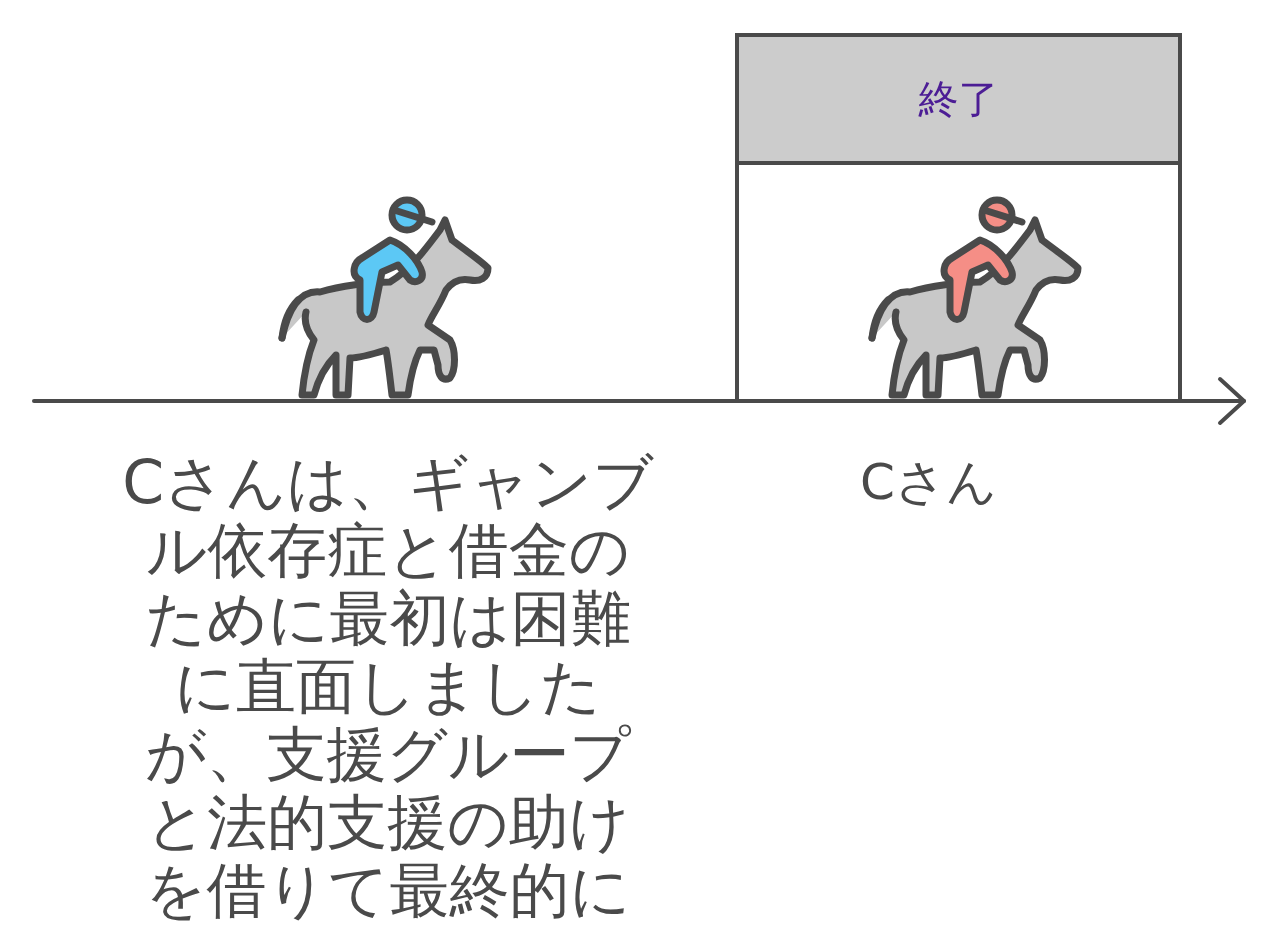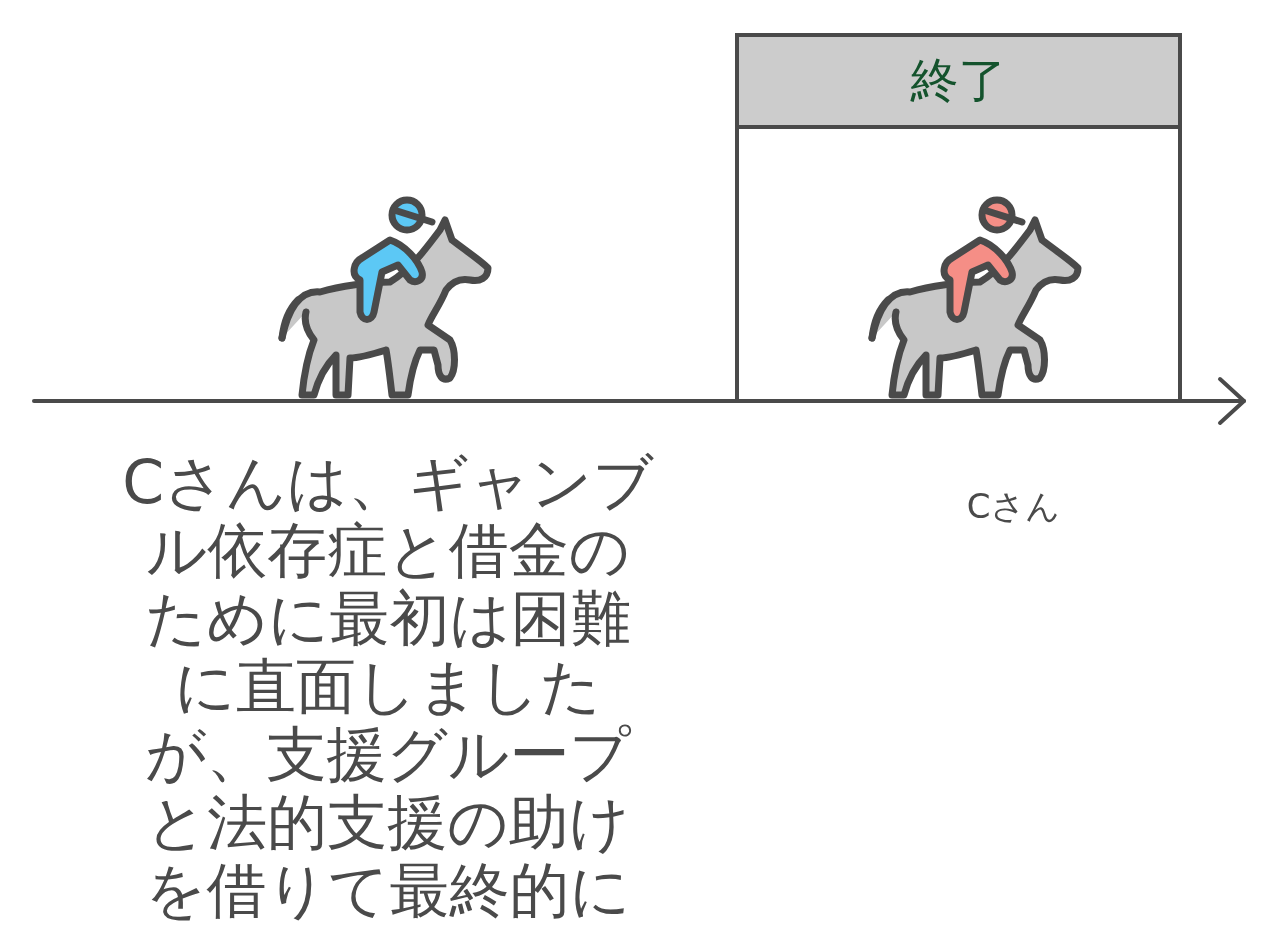--- a/index.html
+++ b/index.html
@@ -1,29 +1,29 @@
 <!DOCTYPE html>
 <html><head>
 <meta charset="utf-8">
 <style>
   html, body { margin: 0; padding: 0; background: #ffffff; }
   body { width: 1280px; height: 926px; position: relative; overflow: hidden;
          font-family: "DejaVu Sans", "Liberation Sans", sans-serif; color: #4a4a4a; }
   .timeline { position: absolute; left: 0; top: 0; }
   .end-box { position: absolute; left: 735px; top: 33px; width: 447px; height: 368px;
              border: 4px solid #4a4a4a; border-bottom: none; box-sizing: border-box; background: #fff; }
-  .end-header { position: absolute; left: 0; top: 0; right: 0; height: 92px; background: #cccccc;
+  .end-header { position: absolute; left: 0; top: 0; right: 0; height: 128px; background: #cccccc;
                 border-bottom: 4px solid #4a4a4a; box-sizing: border-box;
                 display: flex; align-items: center; justify-content: center;
-                font-size: 48px; color: #14532d; }
+                font-size: 40px; color: #4c1d95; }
   .rider { position: absolute; }
   .desc { position: absolute; left: 118px; top: 448px; width: 540px; font-size: 60px;
           line-height: 68px; color: #4a4a4a; text-align: center; word-break: break-all; }
-  .label2 { position: absolute; left: 860px; top: 448px; width: 200px; text-align: right;
-            font-size: 34px; line-height: 68px; color: #4a4a4a; margin-top: 24px; }
+  .label2 { position: absolute; left: 860px; top: 448px; width: 200px; text-align: left;
+            font-size: 50px; line-height: 68px; color: #4a4a4a; }
 </style>
 </head>
 <body>
 
 <div class="end-box">
   <div class="end-header">終了</div>
 </div>
 
 <svg class="timeline" width="1280" height="926">
   <line x1="34" y1="401" x2="1244" y2="401" stroke="#4a4a4a" stroke-width="4" stroke-linecap="round"></line>

